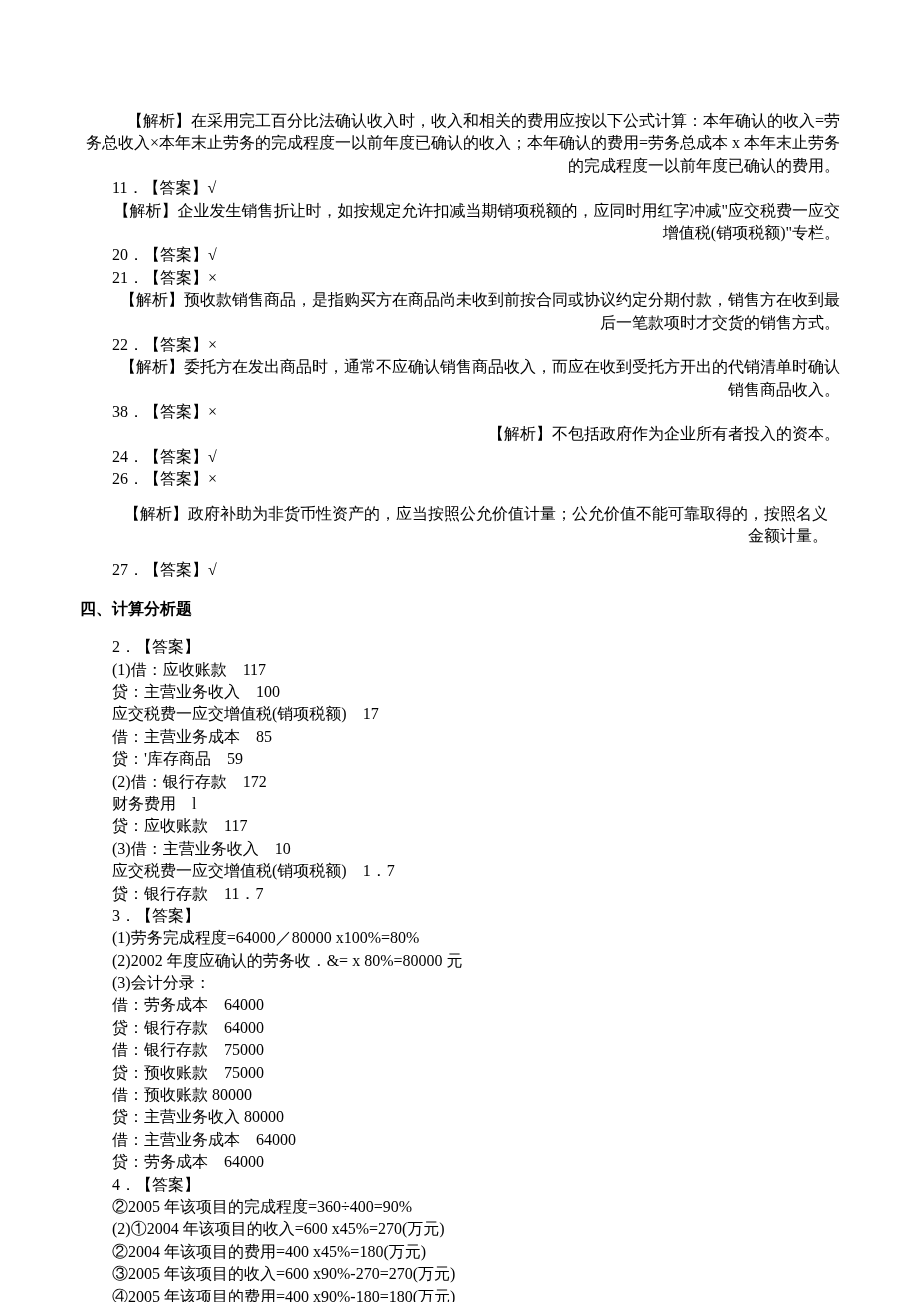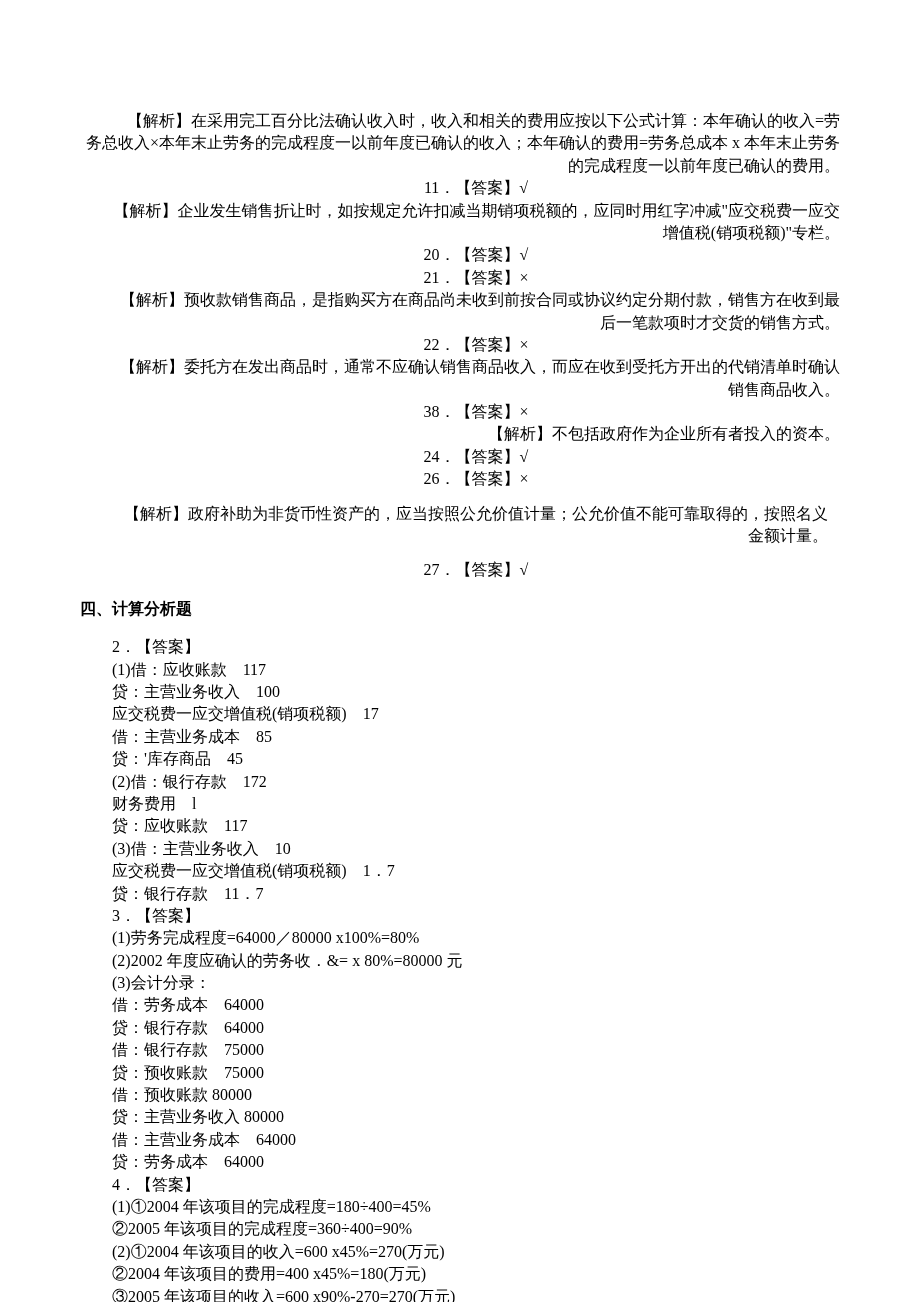--- a/index.html
+++ b/index.html
@@ -18,21 +18,20 @@
       text-align: right;
     }
     .section-title {
       font-weight: bold;
       margin-top: 1em;
       margin-bottom: 16px;
     }
     .answer-line {
       text-indent: 2em;
       margin: 0;
-      text-align: center;
     }
     .sub-line {
       text-indent: 2em;
       margin: 0;
     }
   </style>
 </head>
 <body>
 
 <div id="content">
@@ -49,39 +48,38 @@
     <p class="answer-line">24．【答案】√</p>
     <p class="answer-line">26．【答案】×</p>
     <p class="para" style="text-indent: 2em; margin: 12px; padding-left: 0px;">【解析】政府补助为非货币性资产的，应当按照公允价值计量；公允价值不能可靠取得的，按照名义金额计量。</p>
     <p class="answer-line">27．【答案】√</p>
     <p class="section-title" style="text-indent: 0px;">四、计算分析题</p>
     <p class="sub-line">2．【答案】</p>
     <p class="sub-line">(1)借：应收账款　117</p>
     <p class="sub-line">贷：主营业务收入　100</p>
     <p class="sub-line">应交税费一应交增值税(销项税额)　17</p>
     <p class="sub-line">借：主营业务成本　85</p>
-    <p class="sub-line">贷：'库存商品　45</p>
+    <p class="sub-line">贷：'库存商品　59</p>
     <p class="sub-line">(2)借：银行存款　172</p>
     <p class="sub-line">财务费用　l</p>
     <p class="sub-line">贷：应收账款　117</p>
     <p class="sub-line">(3)借：主营业务收入　10</p>
     <p class="sub-line">应交税费一应交增值税(销项税额)　1．7</p>
     <p class="sub-line">贷：银行存款　11．7</p>
     <p class="sub-line">3．【答案】</p>
     <p class="sub-line">(1)劳务完成程度=64000／80000 x100%=80%</p>
     <p class="sub-line">(2)2002 年度应确认的劳务收．&amp;= x 80%=80000 元</p>
     <p class="sub-line">(3)会计分录：</p>
     <p class="sub-line">借：劳务成本　64000</p>
     <p class="sub-line">贷：银行存款　64000</p>
     <p class="sub-line">借：银行存款　75000</p>
     <p class="sub-line">贷：预收账款　75000</p>
     <p class="sub-line">借：预收账款 80000</p>
     <p class="sub-line">贷：主营业务收入 80000</p>
     <p class="sub-line">借：主营业务成本　64000</p>
     <p class="sub-line">贷：劳务成本　64000</p>
     <p class="sub-line">4．【答案】</p>
-    <p class="sub-line">(1)①2004 年该项目的完成程度=180÷400=45%</p>
     <p class="sub-line">②2005 年该项目的完成程度=360÷400=90%</p>
     <p class="sub-line">(2)①2004 年该项目的收入=600 x45%=270(万元)</p>
     <p class="sub-line">②2004 年该项目的费用=400 x45%=180(万元)</p>
     <p class="sub-line">③2005 年该项目的收入=600 x90%-270=270(万元)</p>
     <p class="sub-line">④2005 年该项目的费用=400 x90%-180=180(万元)</p>
   </div>
 
 </body></html>

